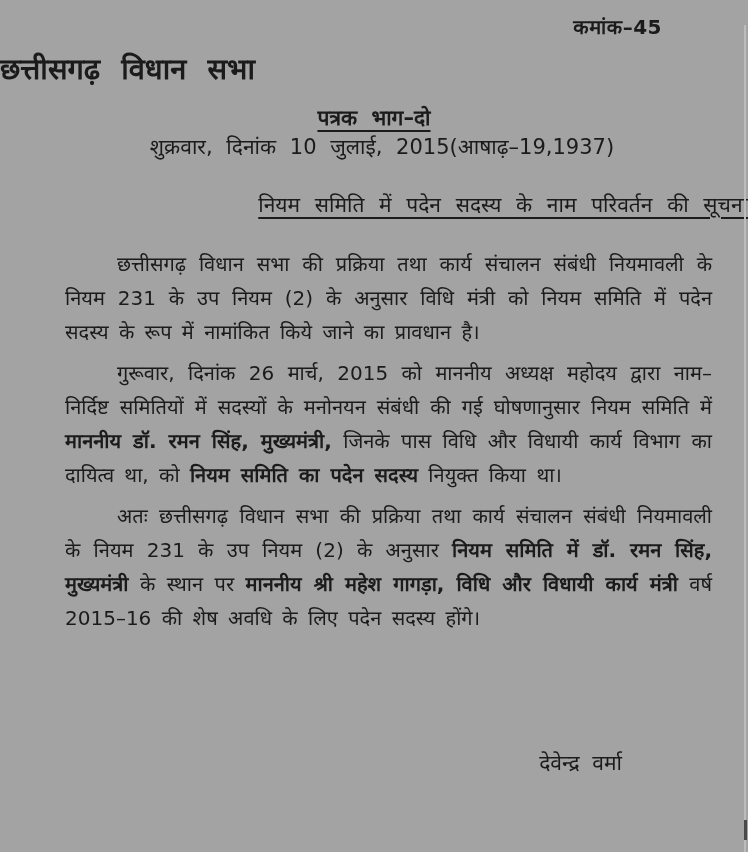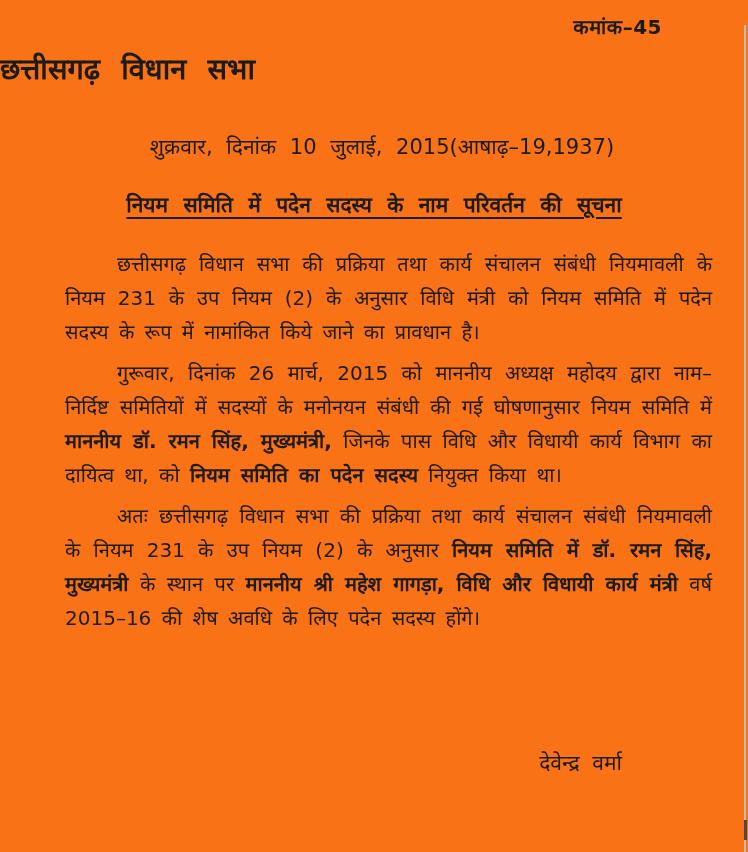--- a/index.html
+++ b/index.html
@@ -6,21 +6,21 @@
     margin: 0;
     padding: 0;
     background: #e8e8e8;
     font-family: "DejaVu Sans", "Liberation Sans", sans-serif;
   }
   .page {
     position: relative;
     width: 748px;
     height: 852px;
     margin: 0 auto;
-    background: #f97316;
+    background: #a3a3a3;
     color: #1b1b1b;
     overflow: hidden;
   }
   .serial {
     position: absolute;
     top: 13px;
     right: 86px;
     font-size: 20px;
     font-weight: 600;
     letter-spacing: 0.5px;
@@ -53,23 +53,23 @@
     text-align: center;
     font-size: 21px;
     font-weight: 500;
     word-spacing: 7px;
   }
   .section-heading {
     position: absolute;
     top: 190px;
     left: 0;
     width: 100%;
-    text-align: center;
+    text-align: right;
     font-size: 21px;
-    font-weight: 700;
+    font-weight: 400;
     word-spacing: 8px;
   }
   .underlined {
     text-decoration: underline;
     text-underline-offset: 5px;
     text-decoration-thickness: 1.5px;
   }
   .doc-body {
     position: absolute;
     top: 247px;
@@ -114,20 +114,23 @@
 </style>
 </head>
 <body>
 
 <div class="page">
 
   <div class="serial">कमांक–45</div>
 
   <div class="doc-title">छत्तीसगढ़ विधान सभा</div>
 
+  <div class="doc-subtitle">
+    <span class="underlined">पत्रक भाग–दो</span>
+  </div>
 
   <div class="doc-dateline">शुक्रवार, दिनांक 10 जुलाई, 2015(आषाढ़–19,1937)</div>
 
   <div class="section-heading">
     <span class="underlined">नियम समिति में पदेन सदस्य के नाम परिवर्तन की सूचना</span>
   </div>
 
   <div class="doc-body">
       <div class="para"><span>छत्तीसगढ़ विधान सभा की प्रक्रिया तथा कार्य संचालन संबंधी नियमावली के नियम 231 के उप नियम (2) के अनुसार विधि मंत्री को नियम समिति में पदेन सदस्य के रूप में नामांकित किये जाने का प्रावधान है।</span></div>
       <div class="para"><span>गुरूवार, दिनांक 26 मार्च, 2015 को माननीय अध्यक्ष महोदय द्वारा नाम–निर्दिष्ट समितियों में सदस्यों के मनोनयन संबंधी की गई घोषणानुसार नियम समिति में </span><span class="bold">माननीय डॉ. रमन सिंह, मुख्यमंत्री,</span><span> जिनके पास विधि और विधायी कार्य विभाग का दायित्व था, को </span><span class="bold">नियम समिति का पदेन सदस्य</span><span> नियुक्त किया था।</span></div>

